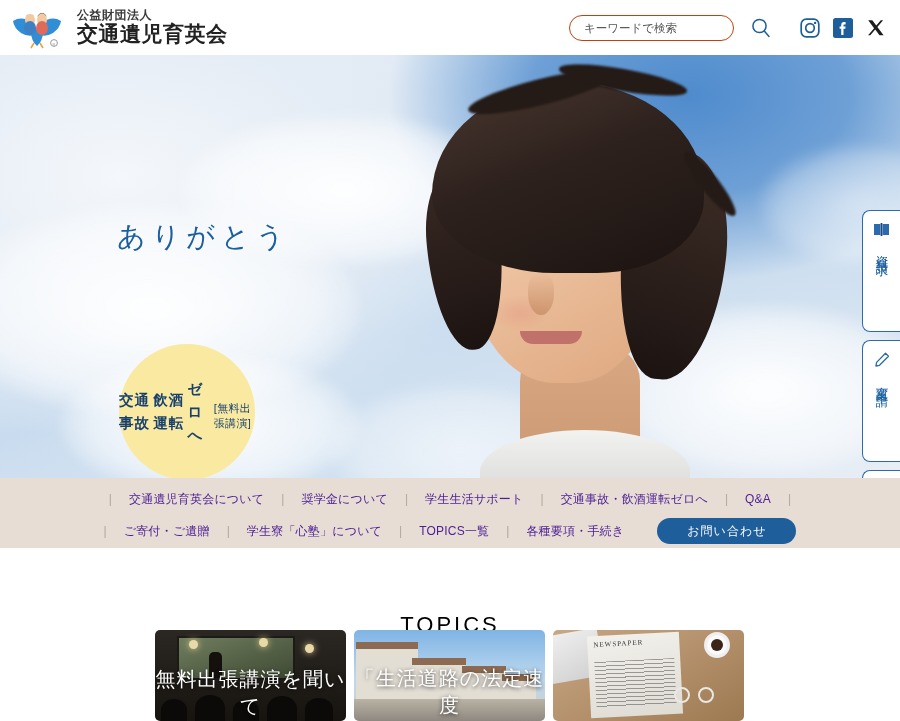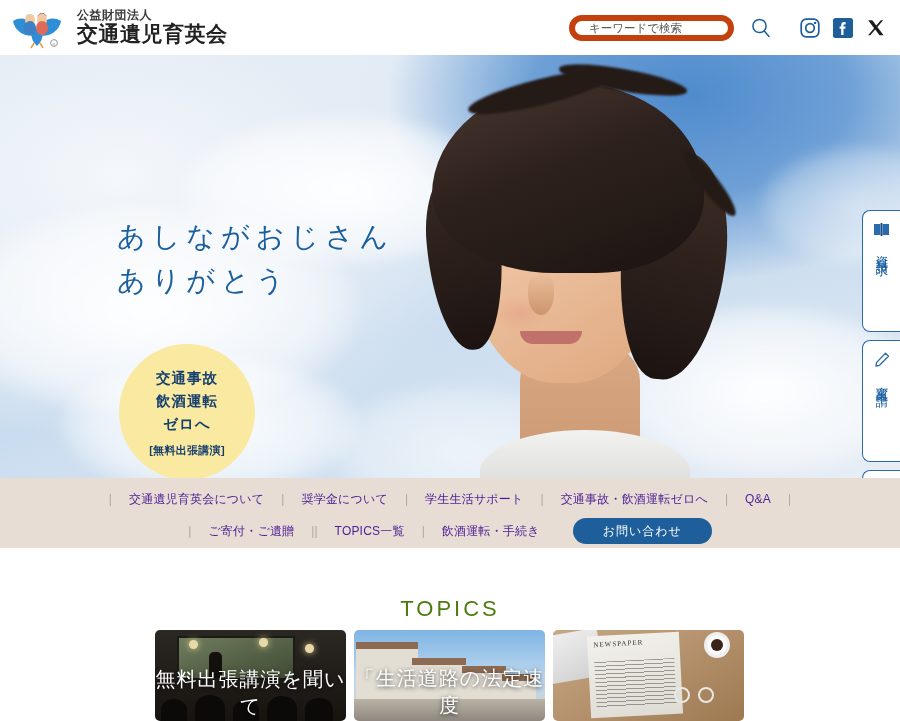--- a/index.html
+++ b/index.html
@@ -26,21 +26,21 @@
   .brand-main {
     font-size: 21px; color: #222222; font-weight: 700;
     letter-spacing: .5px; line-height: 26px;
   }
 
   #header-right {
     margin-left: auto; display: flex; align-items: center;
     margin-right: 14px; gap: 0;
   }
   #search-input {
-    width: 165px; height: 26px; border: 6px solid #c2410c;
+    width: 165px; height: 26px; border: 1px solid #c2410c;
     border-radius: 13px; font-size: 11.5px; color: #333;
     padding: 0 14px; outline: none; background: #fff;
     font-family: "Liberation Sans", sans-serif;
   }
   #search-input::placeholder { color: #555; }
   #search-btn {
     width: 34px; height: 30px; margin-left: 10px; border: none;
     background: transparent; cursor: pointer;
     display: flex; align-items: center; justify-content: center;
   }
@@ -150,30 +150,30 @@
   #hero-copy { position: absolute; left: 117px; top: 160px; }
   .hero-line {
     font-size: 28px; color: #1a5fa0; letter-spacing: 6px;
     line-height: 44px; font-weight: 500;
     text-shadow: 0 1px 3px rgba(255,255,255,.55);
   }
   #hero-badge {
     position: absolute; left: 119px; top: 289px;
     width: 136px; height: 136px; border-radius: 50%;
     background: #fae9a0;
-    display: flex; flex-direction: column;
-    align-items: center; justify-content: center;
+    display: flex; flex-direction: row;
+    align-items: center; justify-content: space-between;
     cursor: pointer;
   }
   .badge-line {
     font-size: 14.5px; color: #17406f; font-weight: 700;
     letter-spacing: 1px; line-height: 23px;
   }
   #badge-note {
-    font-size: 11px; color: #17406f; font-weight: 700;
+    font-size: 11px; color: #17406f; font-weight: 400;
     margin-top: 7px; letter-spacing: .3px;
   }
 
   
   #side-tabs {
     position: absolute; right: 0; top: 155px;
     display: flex; flex-direction: column; gap: 8px; z-index: 7;
   }
   .side-tab {
     width: 38px; background: #ffffff;
@@ -210,22 +210,22 @@
     letter-spacing: 1px;
     font-family: "Liberation Sans", sans-serif;
   }
 
   
   #topics {
     position: absolute; top: 548px; left: 0; width: 900px; height: 173px;
     background: #ffffff;
   }
   #topics-title {
-    text-align: center; font-size: 22px; color: #4d7c0f;
-    letter-spacing: 3px; margin-top: 48px; font-weight: 400;
+    text-align: center; font-size: 22px; color: #000000;
+    letter-spacing: 3px; margin-top: 64px; font-weight: 400;
   }
   #cards {
     position: absolute; top: 630px; left: 155px;
     display: flex; gap: 8px;
   }
   .card {
     position: relative; width: 191px; height: 91px;
     border-radius: 5px; overflow: hidden; cursor: pointer;
   }
   .card-caption {
@@ -381,21 +381,20 @@
       <div class="pupil" id="p-r"></div>
       <div id="hair-side-l"></div>
       <div id="hair-side-r"></div>
       <div id="hair-top"></div>
       <div class="hair-wisp" id="w1"></div>
       <div class="hair-wisp" id="w2"></div>
       <div class="hair-wisp" id="w3"></div>
     </div>
 
     <div id="hero-copy">
-      <div class="hero-line">あしながおじさん</div>
       <div class="hero-line">ありがとう</div>
     </div>
 
     <div id="hero-badge">
       <div class="badge-line">交通事故</div>
       <div class="badge-line">飲酒運転</div>
       <div class="badge-line">ゼロへ</div>
       <div id="badge-note">[無料出張講演]</div>
     </div>
 
@@ -432,24 +431,25 @@
       <span class="nav-sep">|</span>
       <span class="nav-item">交通事故・飲酒運転ゼロへ</span>
       <span class="nav-sep">|</span>
       <span class="nav-item">Q&amp;A</span>
       <span class="nav-sep">|</span>
     </div>
     <div class="nav-row" id="nav-row2">
       <span class="nav-sep">|</span>
       <span class="nav-item">ご寄付・ご遺贈</span>
       <span class="nav-sep">|</span>
+      <span class="nav-item">学生寮「心塾」について</span>
       <span class="nav-sep">|</span>
       <span class="nav-item">TOPICS一覧</span>
       <span class="nav-sep">|</span>
-      <span class="nav-item">飲酒運転・手続き</span>
+      <span class="nav-item">各種要項・手続き</span>
       <button id="contact-btn">お問い合わせ</button>
     </div>
   </div>
 
   <div id="topics">
     <div id="topics-title">TOPICS</div>
   </div>
 
   <div id="cards">
     <div class="card">

